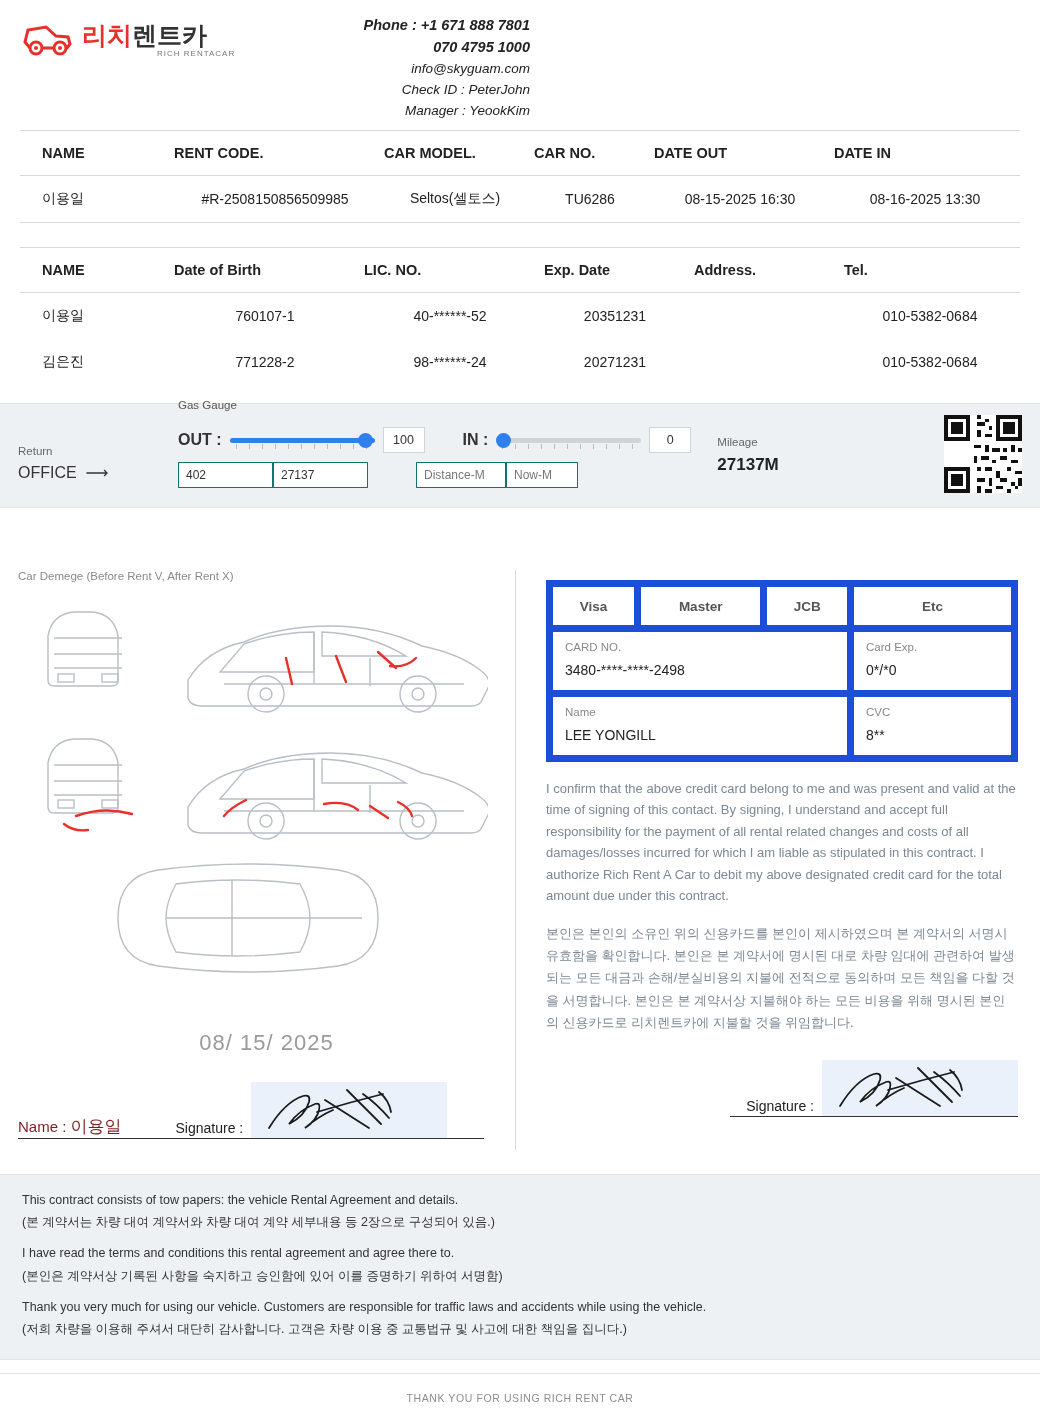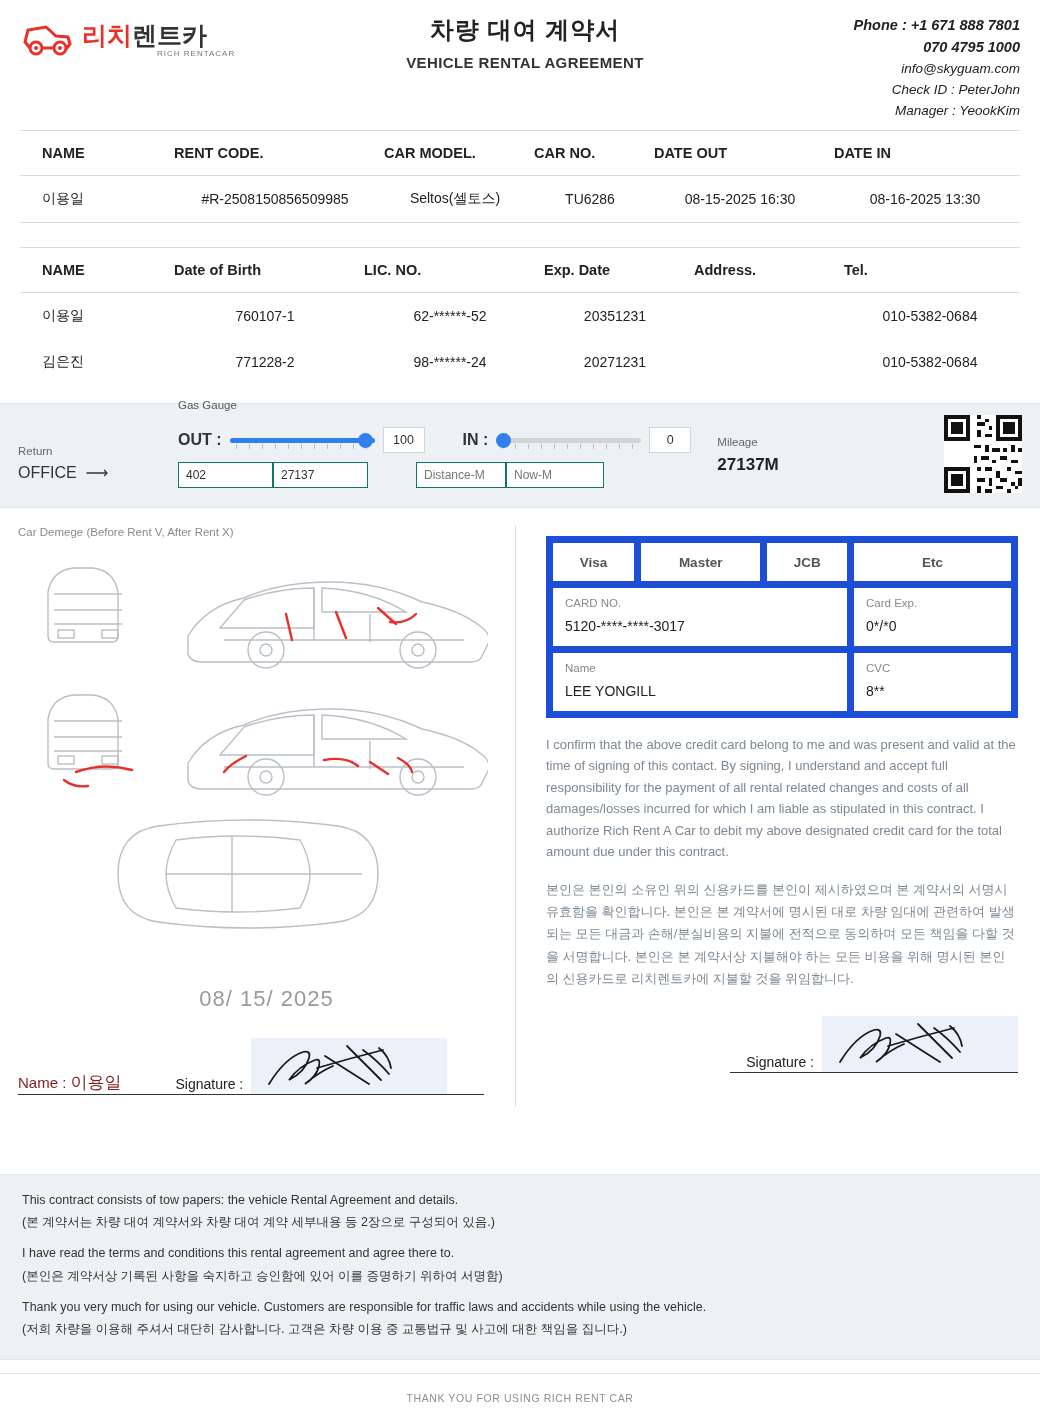--- a/index.html
+++ b/index.html
@@ -70,21 +70,21 @@
     height: 26px; background: #fff; border: 1px solid #0f766e; font-size: 12px;
     color: #333; display: flex; align-items: center; padding-left: 7px;
   }
   .txtbox.ph { color: #777; }
   .mileage-box { margin-left: 26px; }
   .mileage-lbl { font-size: 11.5px; color: #666; }
   .mileage-val { font-size: 17px; font-weight: bold; color: #222; margin-top: 7px; }
   .qr { margin-left: auto; }
 
   
-  .mid { display: flex; padding: 18px 0 0 0; height: 610px; position: relative; }
+  .mid { display: flex; padding: 18px 0 0 0; height: 610px; position: relative; margin-top: 44px; }
   .mid-left { width: 515px; padding-left: 18px; position: relative; }
   .mid-divider { width: 1px; background: #d8d8d8; margin: 0 0 0 0; height: 580px; }
   .mid-right { flex: 1; padding: 10px 22px 0 30px; }
   .damage-cap { font-size: 11.5px; color: #8a8a8a; margin-bottom: 6px; }
   .date-big { font-size: 22px; color: #9a9a9a; text-align: center; margin-top: 18px; letter-spacing: 1px; }
   .sign-row { display: flex; align-items: flex-end; margin-top: 26px; padding-right: 20px; }
   .sign-name { font-size: 15px; color: #7f1d1d; }
   .sign-name b { font-weight: normal; font-size: 17px; }
   .sign-lbl { font-size: 14px; color: #222; margin-left: 54px; margin-bottom: 2px; }
   .sign-pad { width: 196px; height: 56px; background: #eaf1fb; margin-left: 8px; position: relative; }
@@ -125,24 +125,20 @@
           <path d="M5 28 L8 16 L26 13 L36 22 L48 23 L50 30 L47 34 L10 34 Z"></path>
         </g>
         <circle cx="16" cy="34" r="6" fill="#fff" stroke="#e8302a" stroke-width="3"></circle>
         <circle cx="40" cy="34" r="6" fill="#fff" stroke="#e8302a" stroke-width="3"></circle>
         <circle cx="16" cy="34" r="2" fill="#e8302a"></circle>
         <circle cx="40" cy="34" r="2" fill="#e8302a"></circle>
         <text x="62" y="30" font-family="Liberation Sans, sans-serif" font-size="25" font-weight="bold" fill="#e8302a">리치</text>
         <text x="112" y="30" font-family="Liberation Sans, sans-serif" font-size="25" font-weight="bold" fill="#333">렌트카</text>
         <text x="137" y="42" font-family="Liberation Sans, sans-serif" font-size="8" letter-spacing="1" fill="#777">RICH RENTACAR</text>
       </svg>
-    </div>
-    <div class="title-wrap">
-      <div class="title-ko">차량 대여 계약서</div>
-      <div class="title-en">VEHICLE RENTAL AGREEMENT</div>
     </div>
     <div class="contact">
       <div class="big">Phone : +1 671 888 7801</div>
       <div class="big">070 4795 1000</div>
       <div>info@skyguam.com</div>
       <div>Check ID : PeterJohn</div>
       <div>Manager : YeookKim</div>
     </div>
   </div>
 
@@ -179,21 +175,21 @@
         <th style="width:180px">LIC. NO.</th>
         <th style="width:150px">Exp. Date</th>
         <th style="width:150px">Address.</th>
         <th style="width:180px">Tel.</th>
       </tr>
     </thead>
     <tbody>
       <tr>
         <td class="left">이용일</td>
         <td>760107-1</td>
-        <td>62-******-52</td>
+        <td>40-******-52</td>
         <td>20351231</td>
         <td></td>
         <td>010-5382-0684</td>
       </tr>
       <tr>
         <td class="left">김은진</td>
         <td>771228-2</td>
         <td>98-******-24</td>
         <td>20271231</td>
         <td></td>
@@ -254,21 +250,21 @@
           </div>
           <div class="knob" style="left:0px"></div>
         </div>
         <div class="numbox">0</div>
       </div>
 
       <div class="inputs-row">
         <div class="txtbox" style="width:95px">402</div>
         <div class="txtbox" style="width:95px">27137</div>
         <div class="txtbox ph" style="width:90px;margin-left:48px">Distance-M</div>
-        <div class="txtbox ph" style="width:98px">Now-M</div>
+        <div class="txtbox ph" style="width:72px">Now-M</div>
       </div>
     </div>
 
     <div class="mileage-box">
       <div class="mileage-lbl">Mileage</div>
       <div class="mileage-val">27137M</div>
     </div>
 
     <div class="qr">
       <svg width="78" height="78" viewBox="0 0 21 21" shape-rendering="crispEdges">
@@ -420,21 +416,21 @@
         <tbody>
             <tr>
           <td class="brandcell">Visa</td>
           <td class="brandcell">Master</td>
           <td class="brandcell">JCB</td>
           <td class="brandcell">Etc</td>
         </tr>
         <tr>
           <td class="fieldcell" colspan="3">
             <div class="fieldlbl">CARD NO.</div>
-            <div class="fieldval">5120-****-****-3017</div>
+            <div class="fieldval">3480-****-****-2498</div>
           </td>
           <td class="fieldcell">
             <div class="fieldlbl">Card Exp.</div>
             <div class="fieldval">0*/*0</div>
           </td>
         </tr>
         <tr>
           <td class="fieldcell" colspan="3">
             <div class="fieldlbl">Name</div>
             <div class="fieldval">LEE YONGILL</div>

